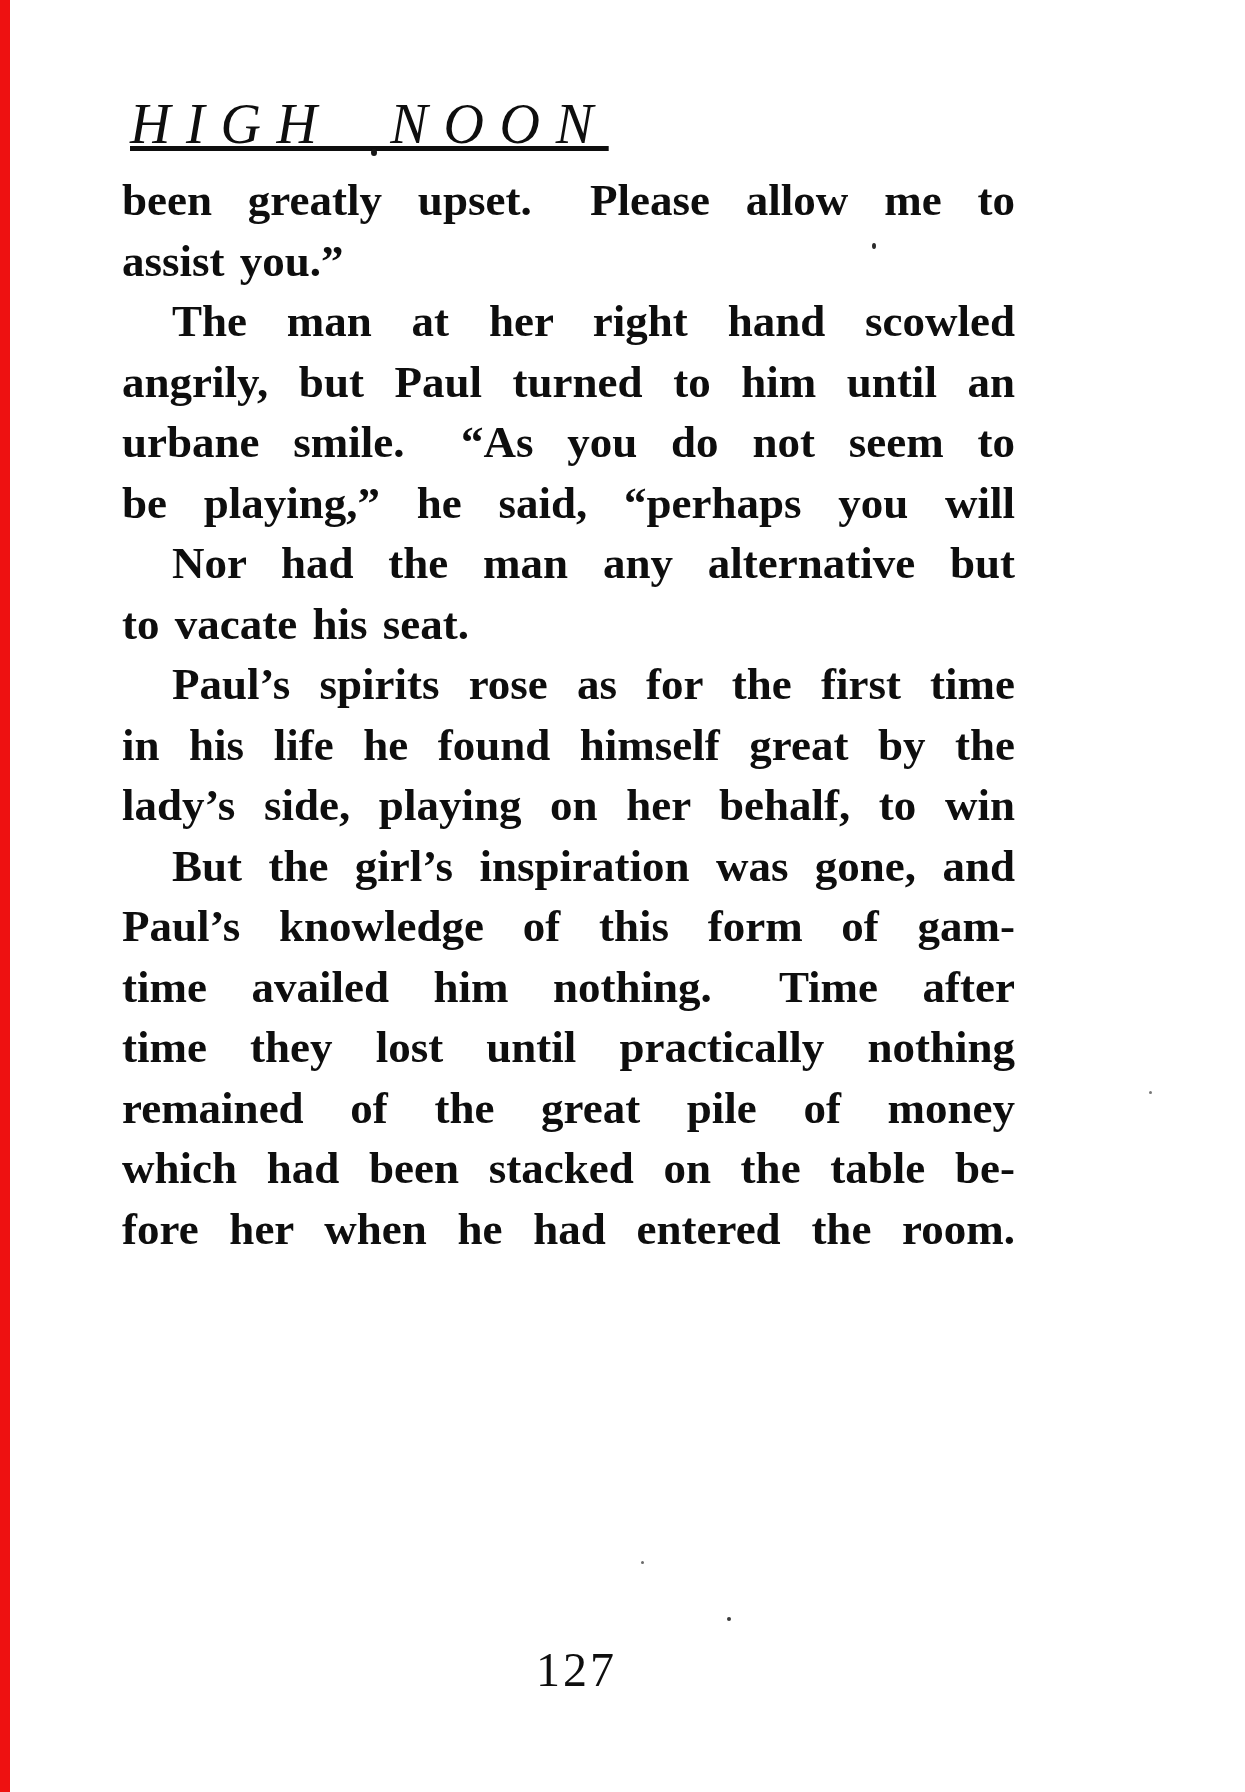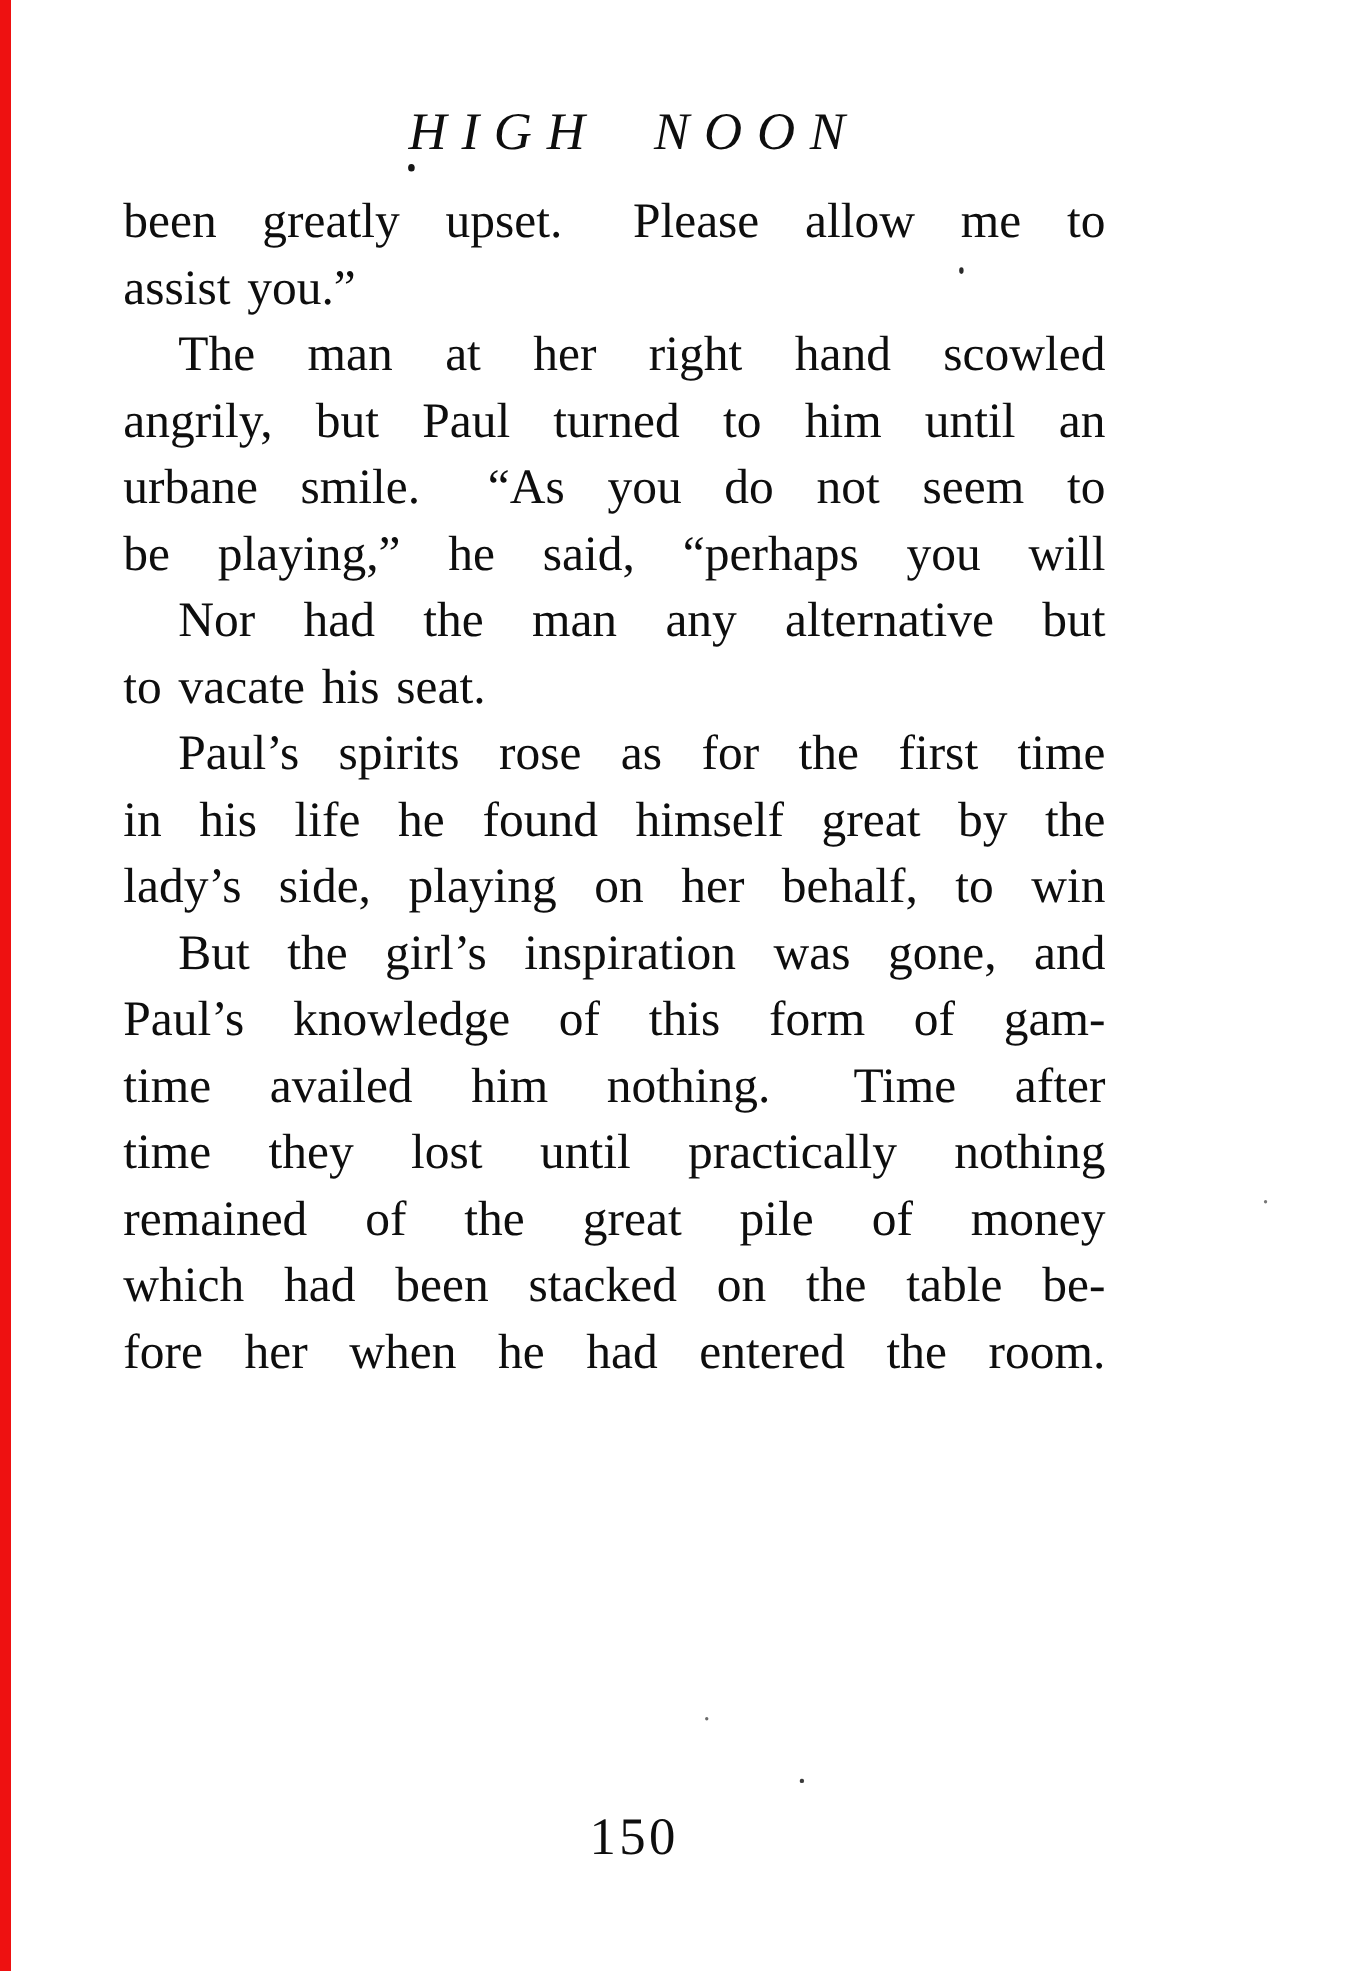--- a/index.html
+++ b/index.html
@@ -7,25 +7,25 @@
     --paper:#ffffff;
     --stripe:#ee1111;
   }
   html,body{margin:0;padding:0;background:#fff;}
   body{width:1245px;height:1792px;overflow:hidden;
        font-family:"Liberation Serif","DejaVu Serif",serif;}
   .sheet{position:relative;width:1245px;height:1792px;background:var(--paper);}
   .edge-stripe{position:absolute;left:0;top:0;width:10px;height:1792px;background:var(--stripe);}
   .running-header{
     position:absolute;left:130px;top:92px;width:893px;
-    text-align:center;font-style:italic;font-weight:normal;
-    font-size:48px;letter-spacing:0.28em;word-spacing:0.5em;
-    color:var(--ink);white-space:nowrap;
+    font-style:italic;font-weight:normal;
+    font-size:56px;letter-spacing:0.28em;word-spacing:0.5em;
+    color:var(--ink);white-space:nowrap;text-decoration:underline;
   }
-  .body-text{position:absolute;left:112px;top:170px;width:893px;color:var(--ink);}
+  .body-text{position:absolute;left:122px;top:170px;width:893px;color:var(--ink);font-weight:bold;}
   .ln{
     font-size:45px;line-height:60.5px;height:60.5px;
     text-align:justify;text-align-last:justify;
     word-spacing:4px;white-space:normal;
   }
   .ln.end{text-align-last:left;}
   .ln.ind{text-indent:50px;}
   .folio{
     position:absolute;left:130px;top:1642px;width:893px;
     text-align:center;font-size:48px;letter-spacing:3px;color:var(--ink);
@@ -76,21 +76,21 @@
       <div class="ln">Paul’s knowledge of this form of gam-</div>
       <div class="ln">time availed him nothing.  Time after</div>
       <div class="ln">time they lost until practically nothing</div>
       <div class="ln">remained of the great pile of money</div>
       <div class="ln">which had been stacked on the table be-</div>
       <div class="ln">fore her when he had entered the room.</div>
     </div>
 
   </div>
 
-  <div class="folio">150</div>
+  <div class="folio">127</div>
 
   <div class="speck s1"></div>
   <div class="speck s2"></div>
   <div class="speck s3"></div>
   <div class="speck s4"></div>
   <div class="speck s5"></div>
 
 </div>
 
 </body></html>

